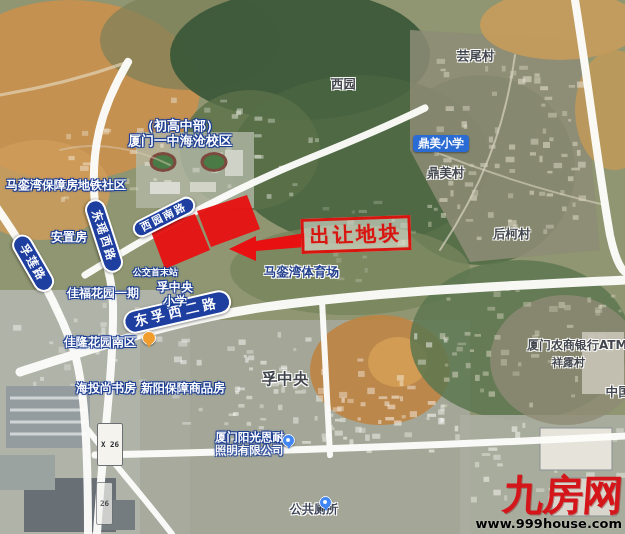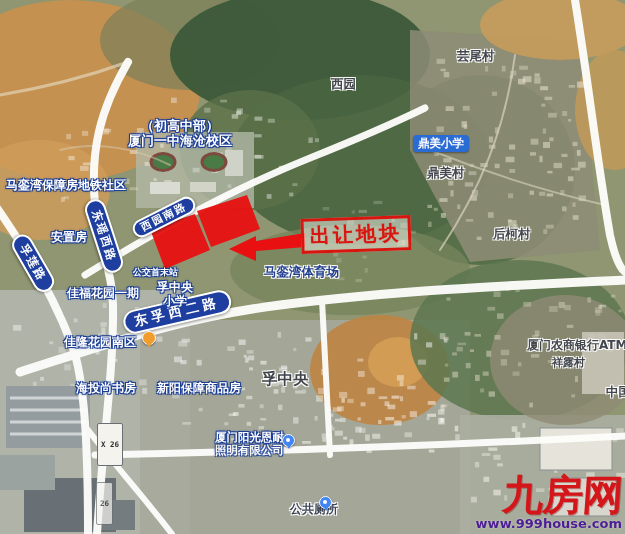--- a/index.html
+++ b/index.html
@@ -50,21 +50,21 @@
     display:flex;align-items:center;justify-content:center;
     transform:rotate(-2deg);text-shadow:0 0 1px rgba(217,21,15,.5);
   }
   .watermark{position:absolute;right:3px;bottom:4px;text-align:right;line-height:1;}
   .watermark .logo{
     font-size:41px;font-weight:900;color:#d4161b;letter-spacing:-1px;
     transform:skewX(-4deg);display:block;
     text-shadow:1px 1px 0 rgba(120,0,0,.35);
   }
   .watermark .url{
-    display:block;font-size:13px;font-weight:bold;color:#4c1d95;margin-top:1px;
+    display:block;font-size:13px;font-weight:bold;color:#000000;margin-top:1px;
     text-shadow:0 0 2px rgba(255,255,255,.5);
   }
   .pin-orange{position:absolute;width:13px;height:17px;pointer-events:none;}
   .pin-orange .head{position:absolute;left:0;top:0;width:12px;height:12px;border-radius:50%;
     background:#f09d2e;border:1px solid #fff;box-shadow:0 1px 2px rgba(0,0,0,.4);}
   .pin-orange .tail{position:absolute;left:4px;top:11px;width:0;height:0;
     border-left:3px solid transparent;border-right:3px solid transparent;border-top:6px solid #f09d2e;}
   .pin-blue{position:absolute;width:12px;height:16px;pointer-events:none;}
   .pin-blue .head{position:absolute;left:0;top:0;width:11px;height:11px;border-radius:50%;
     background:#4285f4;border:1px solid #fff;box-shadow:0 1px 2px rgba(0,0,0,.4);}
@@ -555,21 +555,21 @@
 
   <div class="lbl lbl-blue lbl-center" style="left:175px;top:281px;">
     <div>孚中央</div>
     <div>小学</div>
   </div>
 
   <div class="lbl lbl-blue" style="left:64px;top:336px;">佳隆花园南区</div>
 
   <div class="lbl lbl-blue" style="left:76px;top:382px;">海投尚书房</div>
 
-  <div class="lbl lbl-blue" style="left:157px;top:382px;">新阳保障商品房</div>
+  <div class="lbl lbl-blue" style="left:141px;top:382px;">新阳保障商品房</div>
 
   <div class="lbl lbl-dark" style="left:262px;top:371px;font-size:15.5px;color:#3f444b;">孚中央</div>
 
   <div class="lbl lbl-navy" style="left:264px;top:265px;">马銮湾体育场</div>
 
   <div class="lbl lbl-blue" style="left:208px;top:431px;font-size:11.5px;padding-left:7px;">
     <div>厦门阳光恩耐</div>
     <div style="opacity:.85;">照明有限公司</div>
   </div>
 

